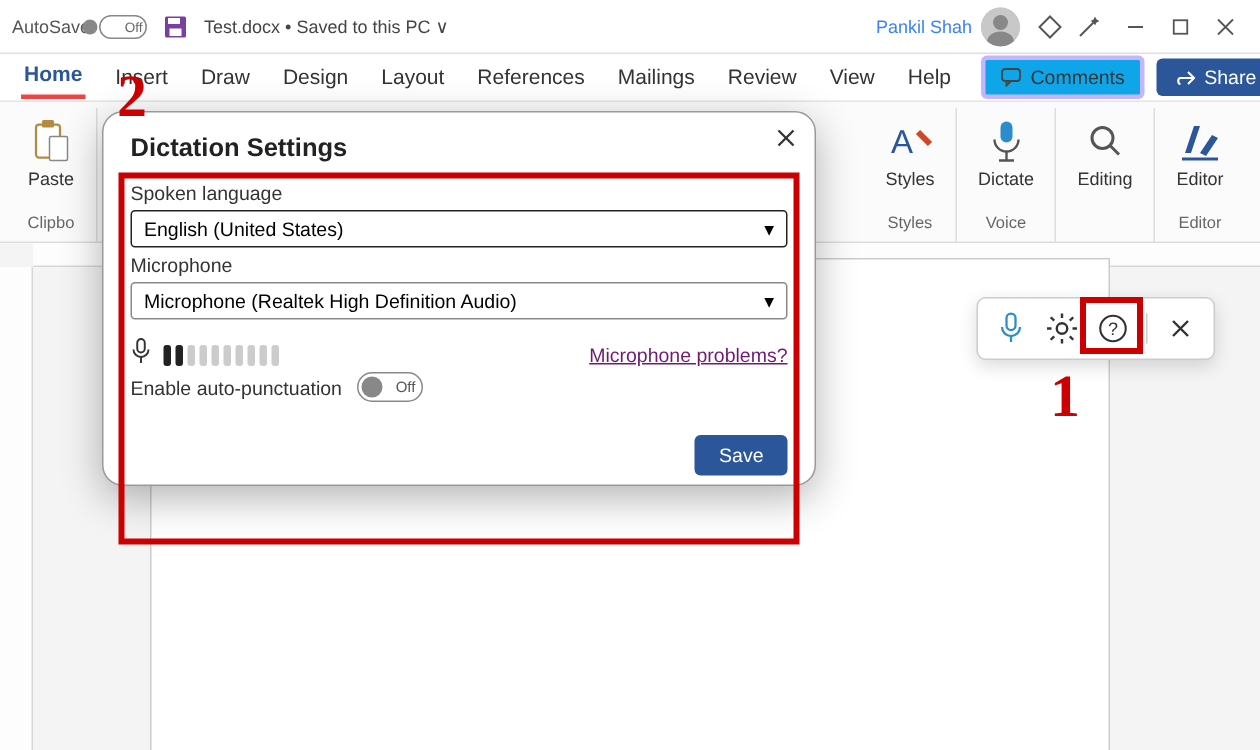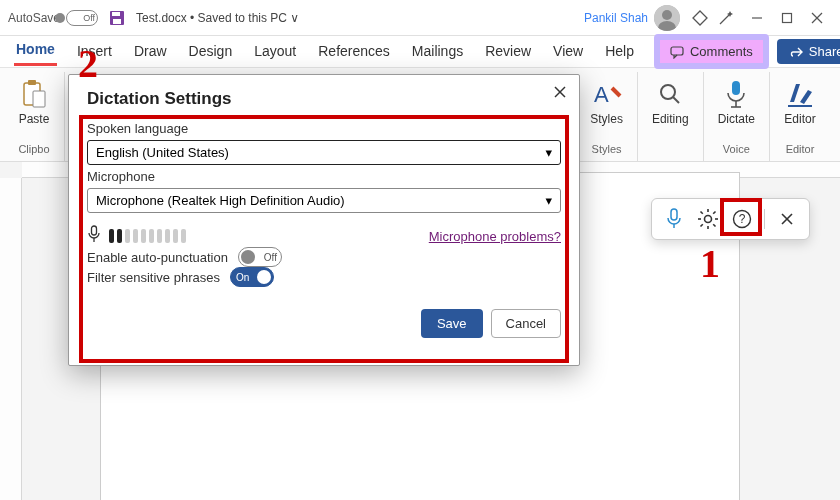--- a/index.html
+++ b/index.html
@@ -16,21 +16,21 @@
   .username { color: #3b82f6; margin-right: 6px; }
   .avatar { width: 26px; height: 26px; border-radius: 50%; background: #bbb; display: flex; align-items: center; justify-content: center; overflow: hidden; margin-right: 10px; }
   .win-btn { width: 30px; height: 28px; display: flex; align-items: center; justify-content: center; color: #555; }
   .accent-icon { width: 20px; height: 20px; display: flex; align-items: center; justify-content: center; margin-right: 6px; }
 
   
   .tabs { height: 32px; background: #fff; display: flex; align-items: center; padding: 0 14px; gap: 18px; font-size: 14px; color: #333; border-bottom: 1px solid #e4e4e4; }
   .tab { padding: 4px 2px 6px 2px; cursor: pointer; }
   .tab.active { color: #2b579a; border-bottom: 3px solid #ef4444; font-weight: 600; }
   .tabs-right { margin-left: auto; display: flex; gap: 8px; align-items: center; }
-  .comments-btn { border: 6px solid #c4b5fd; border-radius: 4px; padding: 4px 10px; font-size: 13px; display: flex; align-items: flex-end; gap: 6px; background: #f0abfc; color: #333; }
+  .comments-btn { border: 3px solid #c4b5fd; border-radius: 4px; padding: 4px 10px; font-size: 13px; display: flex; align-items: flex-start; gap: 6px; background: #0ea5e9; color: #333; }
   .share-btn { background: #2b579a; color: #fff; border-radius: 4px; padding: 5px 12px; font-size: 13px; display: flex; align-items: center; gap: 6px; border: none; }
 
   
   .ribbon { height: 94px; background: #fbfbfb; display: flex; align-items: stretch; padding: 4px 10px 0 10px; border-bottom: 1px solid #ddd; }
   .rg { border-right: 1px solid #ddd; padding: 2px 10px; display: flex; flex-direction: column; align-items: center; justify-content: space-between; }
   .rg .rg-items { display: flex; gap: 10px; align-items: flex-start; }
   .rg-label { font-size: 11px; color: #666; text-align: center; padding-bottom: 4px; }
   .rg-btn { display: flex; flex-direction: column; align-items: center; gap: 2px; font-size: 12px; color: #333; padding: 4px 4px 0; }
   .rg-btn .icon-box { width: 32px; height: 32px; display: flex; align-items: center; justify-content: center; }
   .ribbon-spacer { flex: 1; }
@@ -41,21 +41,21 @@
   .ruler { position: absolute; top: 0; left: 22px; right: 0; height: 16px; background: #fdfdfd; border-bottom: 1px solid #d7d7d7; }
   .vruler { position: absolute; top: 16px; left: 0; width: 22px; bottom: 0; background: #fdfdfd; border-right: 1px solid #d7d7d7; }
 
   
   .dict-bar { position: absolute; top: 198px; right: 30px; background: #fff; border: 1px solid #ccc; border-radius: 6px; box-shadow: 0 4px 12px rgba(0,0,0,0.15); padding: 8px 10px; display: flex; align-items: center; gap: 10px; }
   .dict-bar .ib { width: 24px; height: 24px; display: flex; align-items: center; justify-content: center; }
   .red-highlight-1 { position: absolute; top: 198px; right: 78px; width: 42px; height: 38px; border: 4px solid #c00; pointer-events: none; }
   .callout { position: absolute; font-size: 40px; font-weight: 900; color: #c00; font-family: Georgia, serif; }
 
   
-  .dialog { position: absolute; top: 74px; left: 68px; width: 512px; background: #fff; border: 1px solid #999; box-shadow: 0 8px 28px rgba(0,0,0,0.3); border-radius: 2px; padding: 14px 18px 27px 18px; }
+  .dialog { position: absolute; top: 74px; left: 68px; width: 476px; background: #fff; border: 1px solid #999; box-shadow: 0 8px 28px rgba(0,0,0,0.3); border-radius: 14px; padding: 14px 18px 6px 18px; }
   .dialog-title { font-size: 17px; font-weight: 600; color: #222; margin-bottom: 12px; }
   .dialog-close { position: absolute; top: 10px; right: 12px; font-size: 16px; color: #333; }
   .dlg-section-label { font-size: 13px; color: #333; margin-top: 8px; }
   .dlg-select { width: 100%; border: 1px solid #888; border-radius: 3px; padding: 4px 8px; font-size: 13px; display: flex; justify-content: space-between; align-items: center; margin-top: 4px; background: #fff; }
   .lang-select { border: 1.5px solid #222; }
   .mic-row { display: flex; align-items: center; gap: 8px; margin-top: 12px; }
   .level-bars { display: flex; gap: 3px; align-items: center; }
   .level-bars span { width: 5px; height: 14px; background: #ccc; border-radius: 2px; }
   .level-bars span.on { background: #222; }
   .mic-probs { margin-left: auto; color: #701a75; text-decoration: underline; font-size: 13px; }
@@ -188,46 +188,46 @@
         <span>Styles</span>
       </div>
     </div>
     <div class="rg-label">Styles</div>
   </div>
 
   <div class="rg">
     <div class="rg-items">
       <div class="rg-btn">
         <div class="icon-box">
-          <svg width="26" height="26" viewBox="0 0 26 26">
-              <circle cx="11" cy="11" r="7" fill="none" stroke="#555" stroke-width="2"></circle>
-              <line x1="16" y1="16" x2="22" y2="22" stroke="#555" stroke-width="2"></line>
-            </svg>
-        </div>
-        <span>Editing</span>
-      </div>
-    </div>
-    <div class="rg-label">&nbsp;</div>
-  </div>
-
-  <div class="rg">
-    <div class="rg-items">
-      <div class="rg-btn">
-        <div class="icon-box">
           <svg width="24" height="30" viewBox="0 0 24 30">
               <rect x="8" y="2" width="8" height="14" rx="4" fill="#2b8cce"></rect>
               <path d="M4 14 A8 8 0 0 0 20 14" fill="none" stroke="#555" stroke-width="1.6"></path>
               <line x1="12" y1="22" x2="12" y2="28" stroke="#555" stroke-width="1.6"></line>
               <line x1="7" y1="28" x2="17" y2="28" stroke="#555" stroke-width="1.6"></line>
             </svg>
         </div>
         <span>Dictate</span>
       </div>
     </div>
     <div class="rg-label">Voice</div>
+  </div>
+
+  <div class="rg">
+    <div class="rg-items">
+      <div class="rg-btn">
+        <div class="icon-box">
+          <svg width="26" height="26" viewBox="0 0 26 26">
+              <circle cx="11" cy="11" r="7" fill="none" stroke="#555" stroke-width="2"></circle>
+              <line x1="16" y1="16" x2="22" y2="22" stroke="#555" stroke-width="2"></line>
+            </svg>
+        </div>
+        <span>Editing</span>
+      </div>
+    </div>
+    <div class="rg-label">&nbsp;</div>
   </div>
 
   <div class="rg" style="border-right:none">
     <div class="rg-items">
       <div class="rg-btn">
         <div class="icon-box">
           <svg width="28" height="28" viewBox="0 0 28 28">
               <path d="M4 22 L10 4 L14 4 L8 22 Z" fill="#2b579a"></path>
               <path d="M14 22 L22 10 L26 12 L18 24 Z" fill="#2b579a"></path>
               <line x1="2" y1="26" x2="26" y2="26" stroke="#2b579a" stroke-width="2"></line>
@@ -331,28 +331,20 @@
   </div>
 
   <div class="toggle-row">
     <span>Enable auto-punctuation</span>
     <div class="toggle off">
       <div class="knob"></div>
         <span class="lbl">Off</span>
     </div>
   </div>
 
-  <div class="toggle-row">
-    <span>Filter sensitive phrases</span>
-    <div class="toggle on">
-      <span class="lbl">On</span>
-        <div class="knob"></div>
-    </div>
-  </div>
 
   <div class="dlg-buttons">
     <button class="btn-primary">Save</button>
-    <button class="btn-secondary">Cancel</button>
   </div>
 
   <div class="red-highlight-2"></div>
 </div>
 <div class="callout" style="top:40px; left:78px">2</div>
 
 </body></html>

